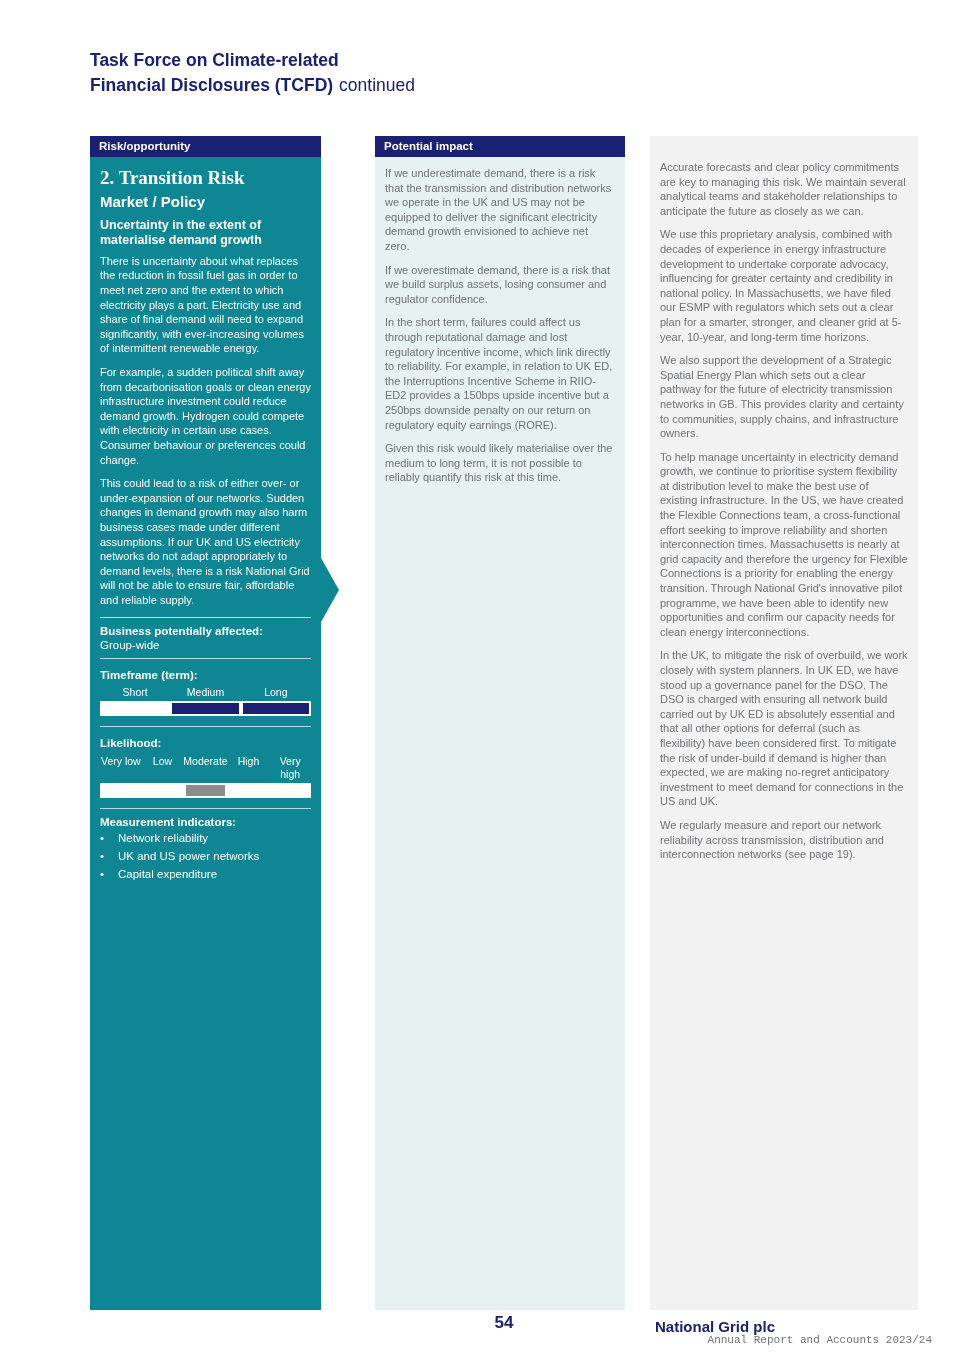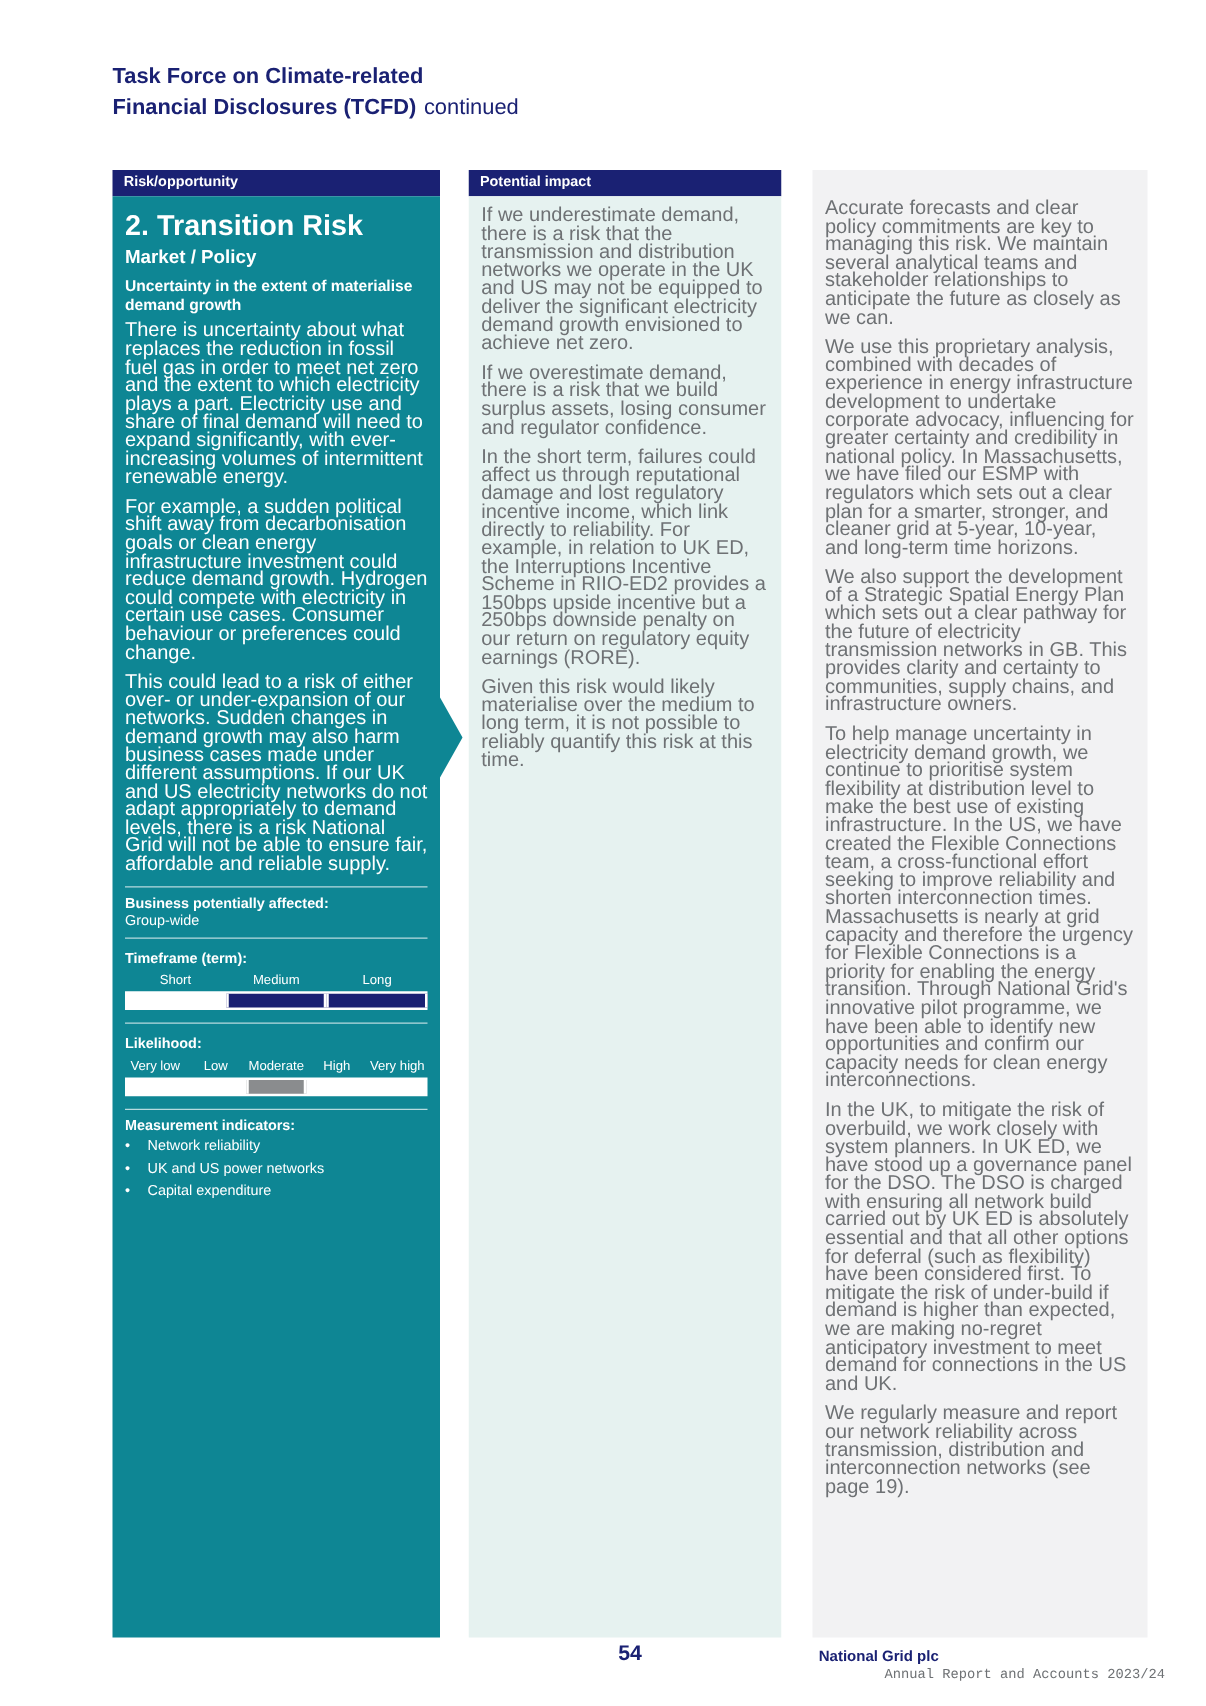--- a/index.html
+++ b/index.html
@@ -15,34 +15,34 @@
   body{font-family:"Liberation Sans","DejaVu Sans",sans-serif;}
   .page{position:relative;width:965px;height:1365px;background:#fff;overflow:hidden;margin-left:35px;}
 
   
   .page-title{position:absolute;left:55px;top:48px;color:var(--navy);
     font-size:17.5px;line-height:25px;font-weight:bold;}
   .page-title .cont{font-weight:normal;margin-left:6px;}
 
   
   .col{position:absolute;top:136px;height:1174px;display:flex;flex-direction:column;}
-  .col-1{left:55px;width:262px;}
+  .col-1{left:55px;width:231px;}
   .col-2{left:340px;width:250px;}
   .col-3{left:615px;width:268px;}
   .col-header{background:var(--navy);color:#fff;font-size:11.5px;font-weight:bold;
     padding:4px 9px 5px;flex:0 0 auto;}
   .col-body{flex:1 1 auto;position:relative;}
   .col-1 .col-body{background:var(--teal);color:#fff;padding:8px 10px;}
   .col-2 .col-body{background:var(--pale-teal);color:var(--text-gray);padding:9px 10px;}
   .col-3 .col-body{background:var(--pale-gray);color:var(--text-gray);padding:24px 10px;}
 
-  .col-body p{font-size:16px;line-height:14.6px;margin:0 0 9px;}
+  .col-body p{font-size:11px;line-height:14.6px;margin:0 0 9px;}
 
   
-  .risk-title{font-size:23px;font-weight:bold;line-height:1.15;margin:2px 0 4px;}
+  .risk-title{font-size:19px;font-weight:bold;line-height:1.15;margin:2px 0 4px;font-family:Liberation Serif, serif;}
   .risk-category{font-size:15px;font-weight:bold;margin:0 0 8px;}
   .risk-subheading{font-size:12.5px;font-weight:bold;line-height:15px;margin:0 0 6px;}
   .rule{border:none;border-top:1px solid rgba(255,255,255,.7);margin:0;}
   .affected-label,.bar-title,.indicators-label{font-size:11.5px;font-weight:bold;line-height:14.5px;}
   .affected-block{margin:6px 0 5px;}
   .affected-value{font-size:11.5px;line-height:14.5px;}
   .bar-block{margin:9px 0 10px;}
   .bar-labels{display:flex;margin-top:4px;}
   .bar-labels span{flex:1;text-align:center;font-size:10.5px;line-height:13px;color:#fff;}
   .range-bar{position:relative;height:15px;background:#fff;margin-top:2px;}
@@ -53,21 +53,21 @@
 
   
   .chevron{position:absolute;left:100%;top:422px;width:0;height:0;
     border-top:32px solid transparent;border-bottom:32px solid transparent;
     border-left:18px solid var(--teal);}
 
   
   .footer-page-num{position:absolute;left:55px;top:1313px;width:828px;text-align:center;
     color:var(--navy);font-size:17px;font-weight:bold;}
   .footer-company{position:absolute;left:620px;top:1318px;color:var(--navy);
-    font-size:12px;font-weight:bold;}
+    font-size:15px;font-weight:bold;}
   .footer-report{position:absolute;right:68px;top:1334px;color:var(--text-gray);font-size:11px;font-family:Liberation Mono, monospace;}
 </style>
 </head>
 <body>
 
 <div class="page">
 
   <div class="page-title">
     <div>Task Force on Climate-related</div>
     <div><span>Financial Disclosures (TCFD)</span><span class="cont">continued</span></div>

